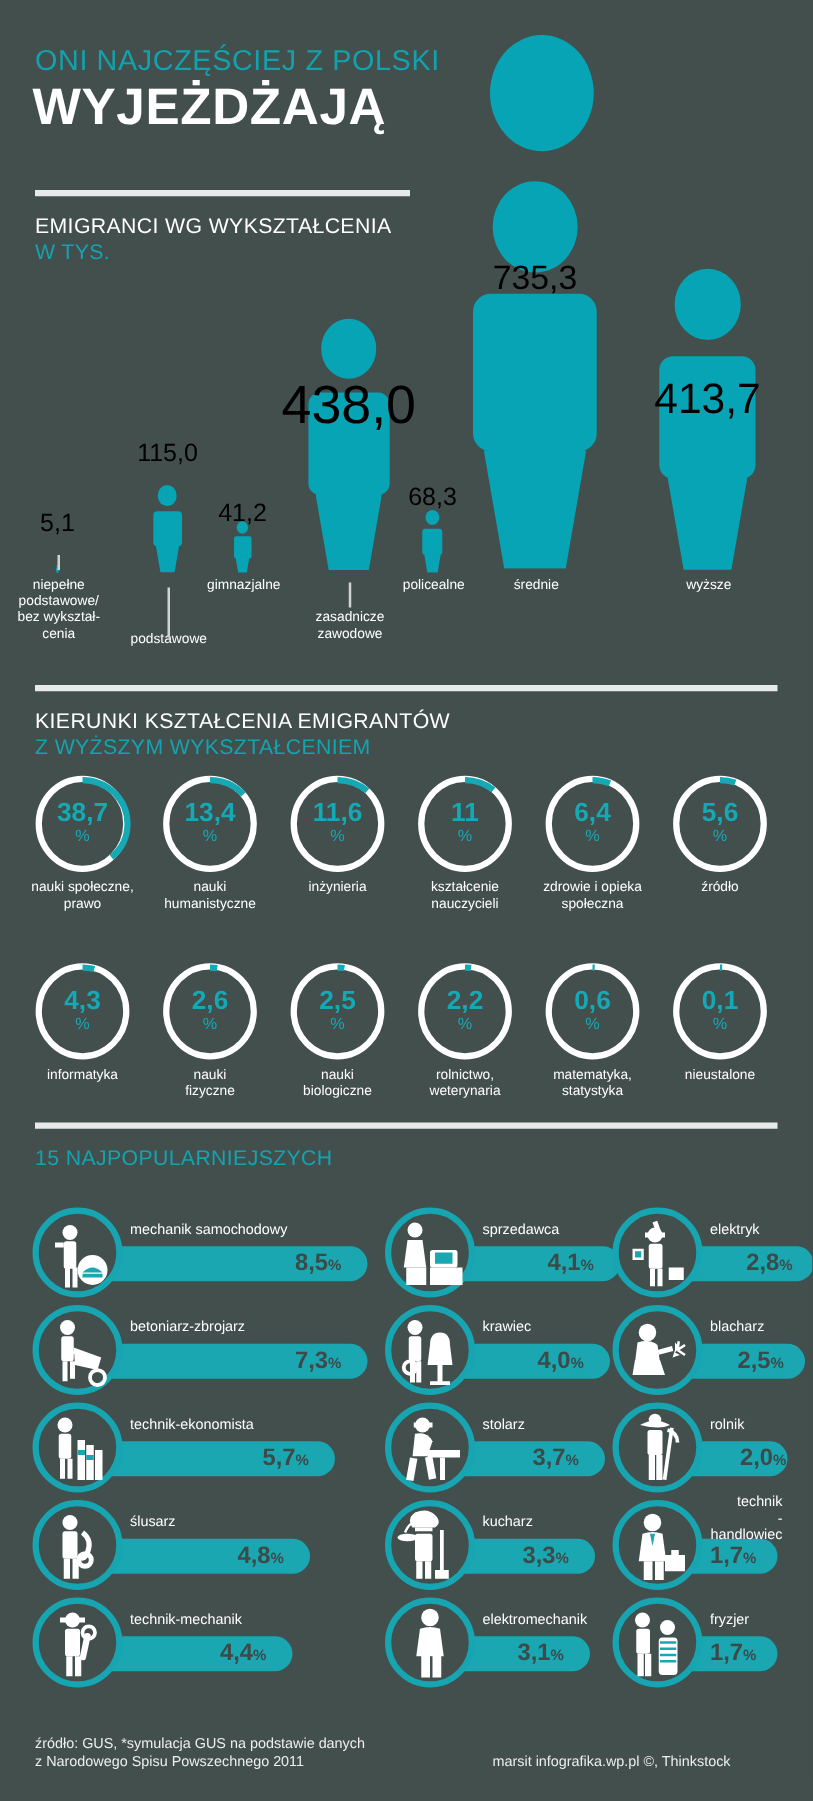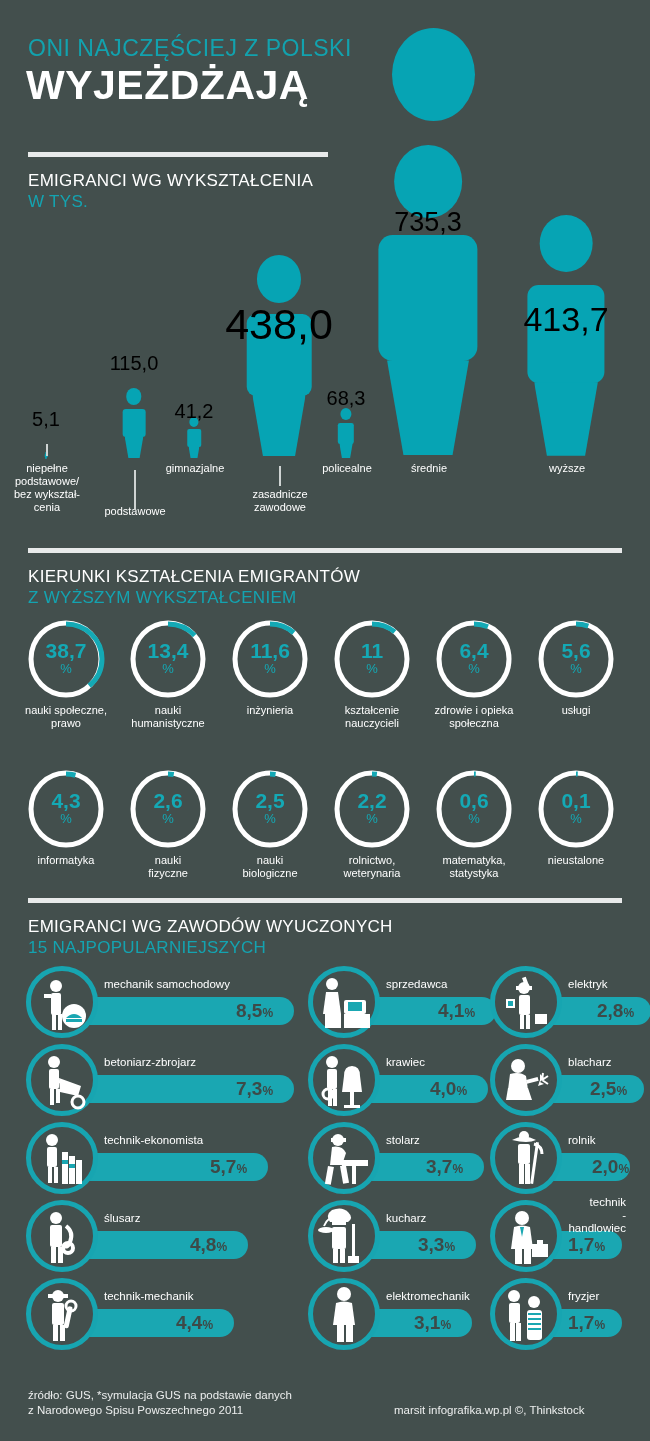--- a/index.html
+++ b/index.html
@@ -265,21 +265,21 @@
       </div>
       <div class="donut" style="left: 536px; top: 618px;">
         <div class="ring">
           <svg width="80" height="82">
             <ellipse cx="40" cy="41" rx="35" ry="36" fill="none" stroke="#ffffff" stroke-width="5"></ellipse>
             <ellipse cx="40" cy="41" rx="35" ry="36" fill="none" stroke="#14a9b5" stroke-width="5" stroke-dasharray="12.490972390673017 223.05307840487532" transform="rotate(-90 40 41)"></ellipse>
           </svg>
           <div class="num">5,6</div>
           <div class="pct">%</div>
         </div>
-        <div class="dlabel">usługi</div>
+        <div class="dlabel">źródło</div>
       </div>
       <div class="donut" style="left: 26px; top: 768px;">
         <div class="ring">
           <svg width="80" height="82">
             <ellipse cx="40" cy="41" rx="35" ry="36" fill="none" stroke="#ffffff" stroke-width="5"></ellipse>
             <ellipse cx="40" cy="41" rx="35" ry="36" fill="none" stroke="#14a9b5" stroke-width="5" stroke-dasharray="9.591282371409639 223.05307840487532" transform="rotate(-90 40 41)"></ellipse>
           </svg>
           <div class="num">4,3</div>
           <div class="pct">%</div>
         </div>
@@ -341,21 +341,20 @@
           </svg>
           <div class="num">0,1</div>
           <div class="pct">%</div>
         </div>
         <div class="dlabel">nieustalone</div>
       </div>
     </div>
 
   <div class="rule wide" style="top:898px;"></div>
   <div class="hdr" style="top:916px;">
-    <span>EMIGRANCI WG ZAWODÓW WYUCZONYCH</span>
     <span class="sub">15 NAJPOPULARNIEJSZYCH</span>
   </div>
 
   <div id="jobs">
       <div class="job" style="left: 26px; top: 966px; width: 272px; height: 72px;">
         <div class="bar" style="width: 232px;"></div>
         <div class="circ"></div>
         <div class="icon"><svg width="72" height="72" viewBox="0 0 72 72">
             <circle cx="30" cy="20" r="6" fill="#ffffff"></circle>
             <rect x="25" y="27" width="10" height="22" rx="2" fill="#ffffff"></rect>

